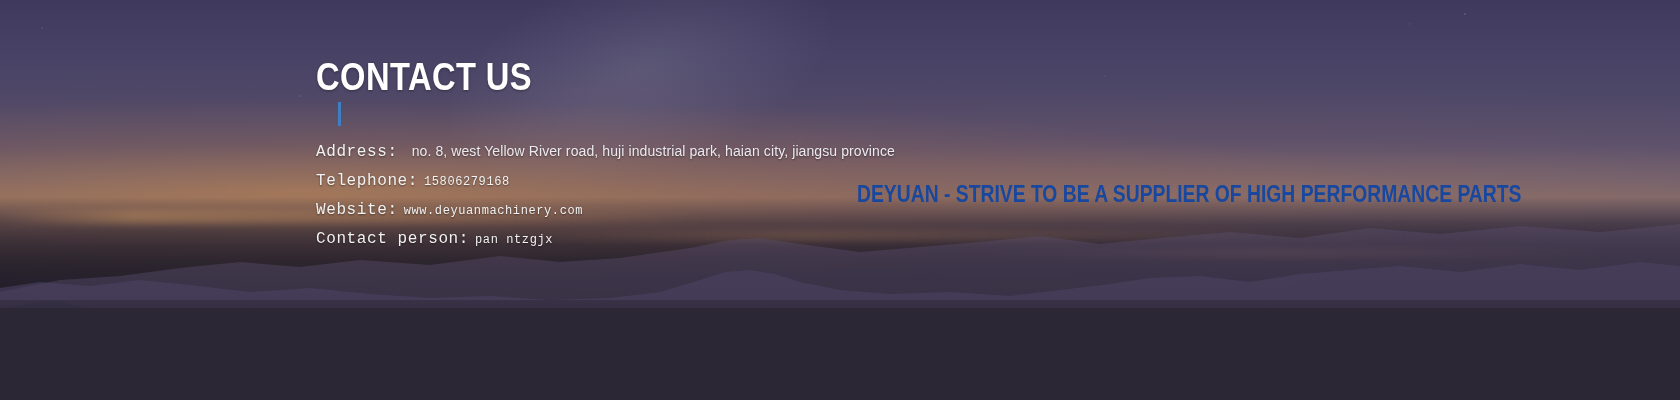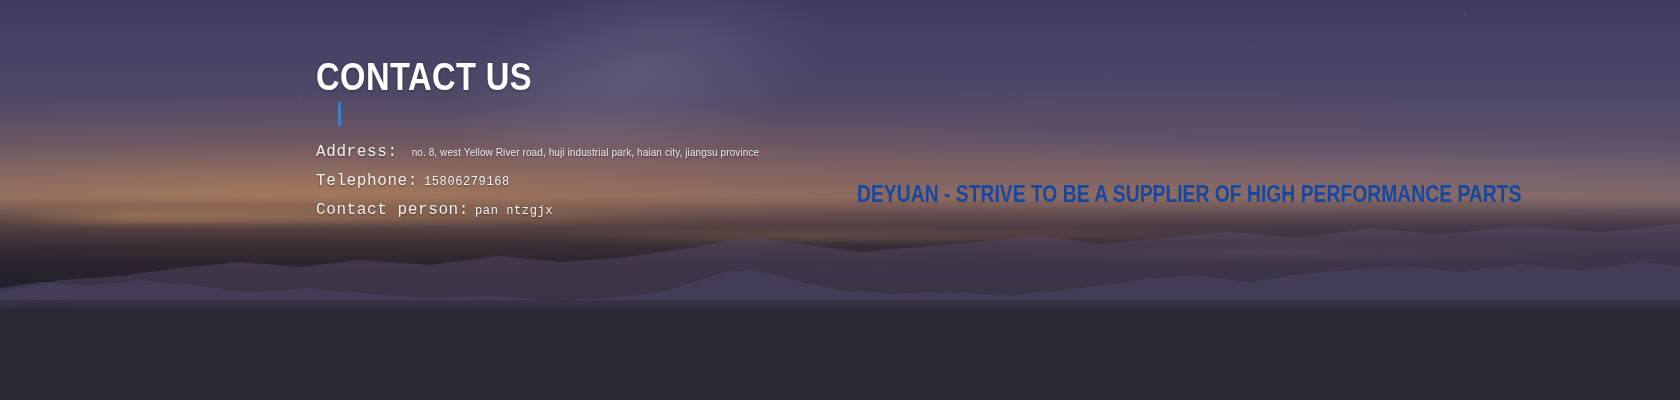--- a/index.html
+++ b/index.html
@@ -192,21 +192,21 @@
     font-family:"Liberation Mono","DejaVu Sans Mono", monospace;
     font-size:12px;
     letter-spacing:.6px;
     margin-left:6px;
     text-shadow:0 1px 2px rgba(0,0,0,.45);
   }
 
   
   .contact-row.address .contact-value {
     font-family:"Liberation Sans", sans-serif;
-    font-size:10px;
+    font-size:14px;
     letter-spacing:.1px;
     margin-left:14px;
     color:#eceaf0;
   }
 
   .slogan {
     position:absolute;
     left:857px; top:183px;
     color:#17479e;
     font-family:"Liberation Sans Narrow","Liberation Sans", sans-serif;
@@ -272,20 +272,24 @@
         <span class="contact-value">no. 8, west Yellow River road, huji industrial park, haian city, jiangsu province</span>
       </div>
 
       <div class="contact-row">
         <span class="contact-label">Telephone:</span>
         <span class="contact-value">15806279168</span>
       </div>
 
 
 
+      <div class="contact-row">
+        <span class="contact-label">Website:</span>
+        <span class="contact-value">www.deyuanmachinery.com</span>
+      </div>
 
       <div class="contact-row">
         <span class="contact-label">Contact person:</span>
         <span class="contact-value">pan ntzgjx</span>
       </div>
 
     </div>
 
     <div class="slogan">DEYUAN - STRIVE TO BE A SUPPLIER OF HIGH PERFORMANCE PARTS</div>
 

